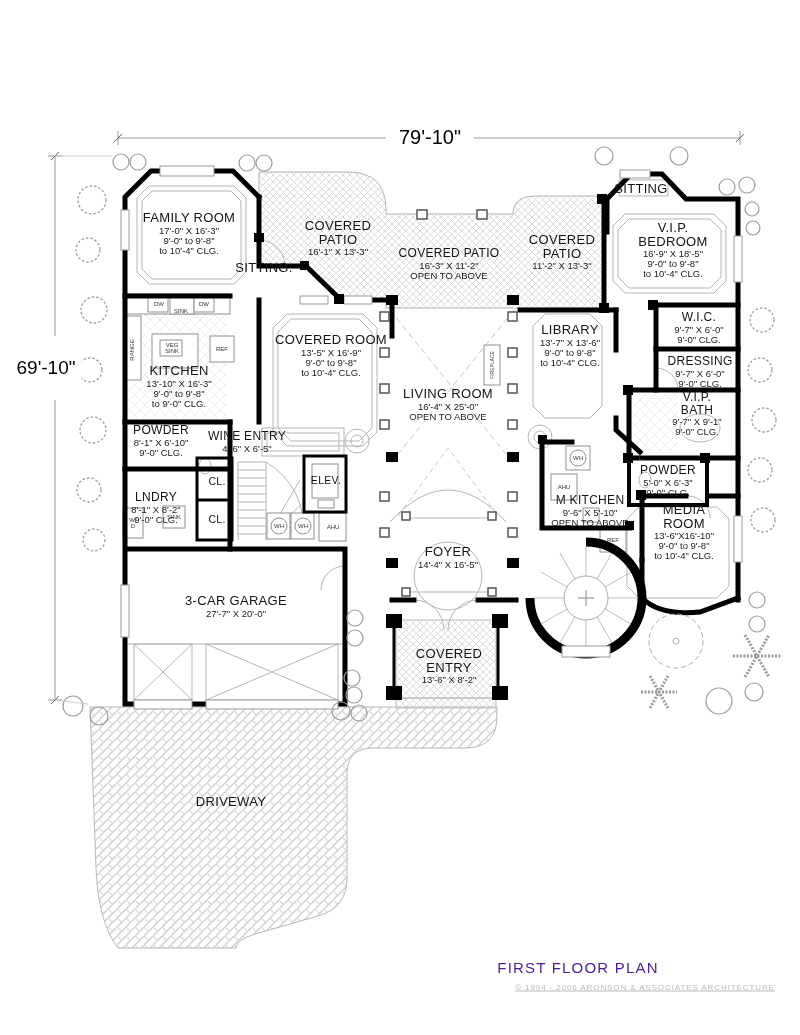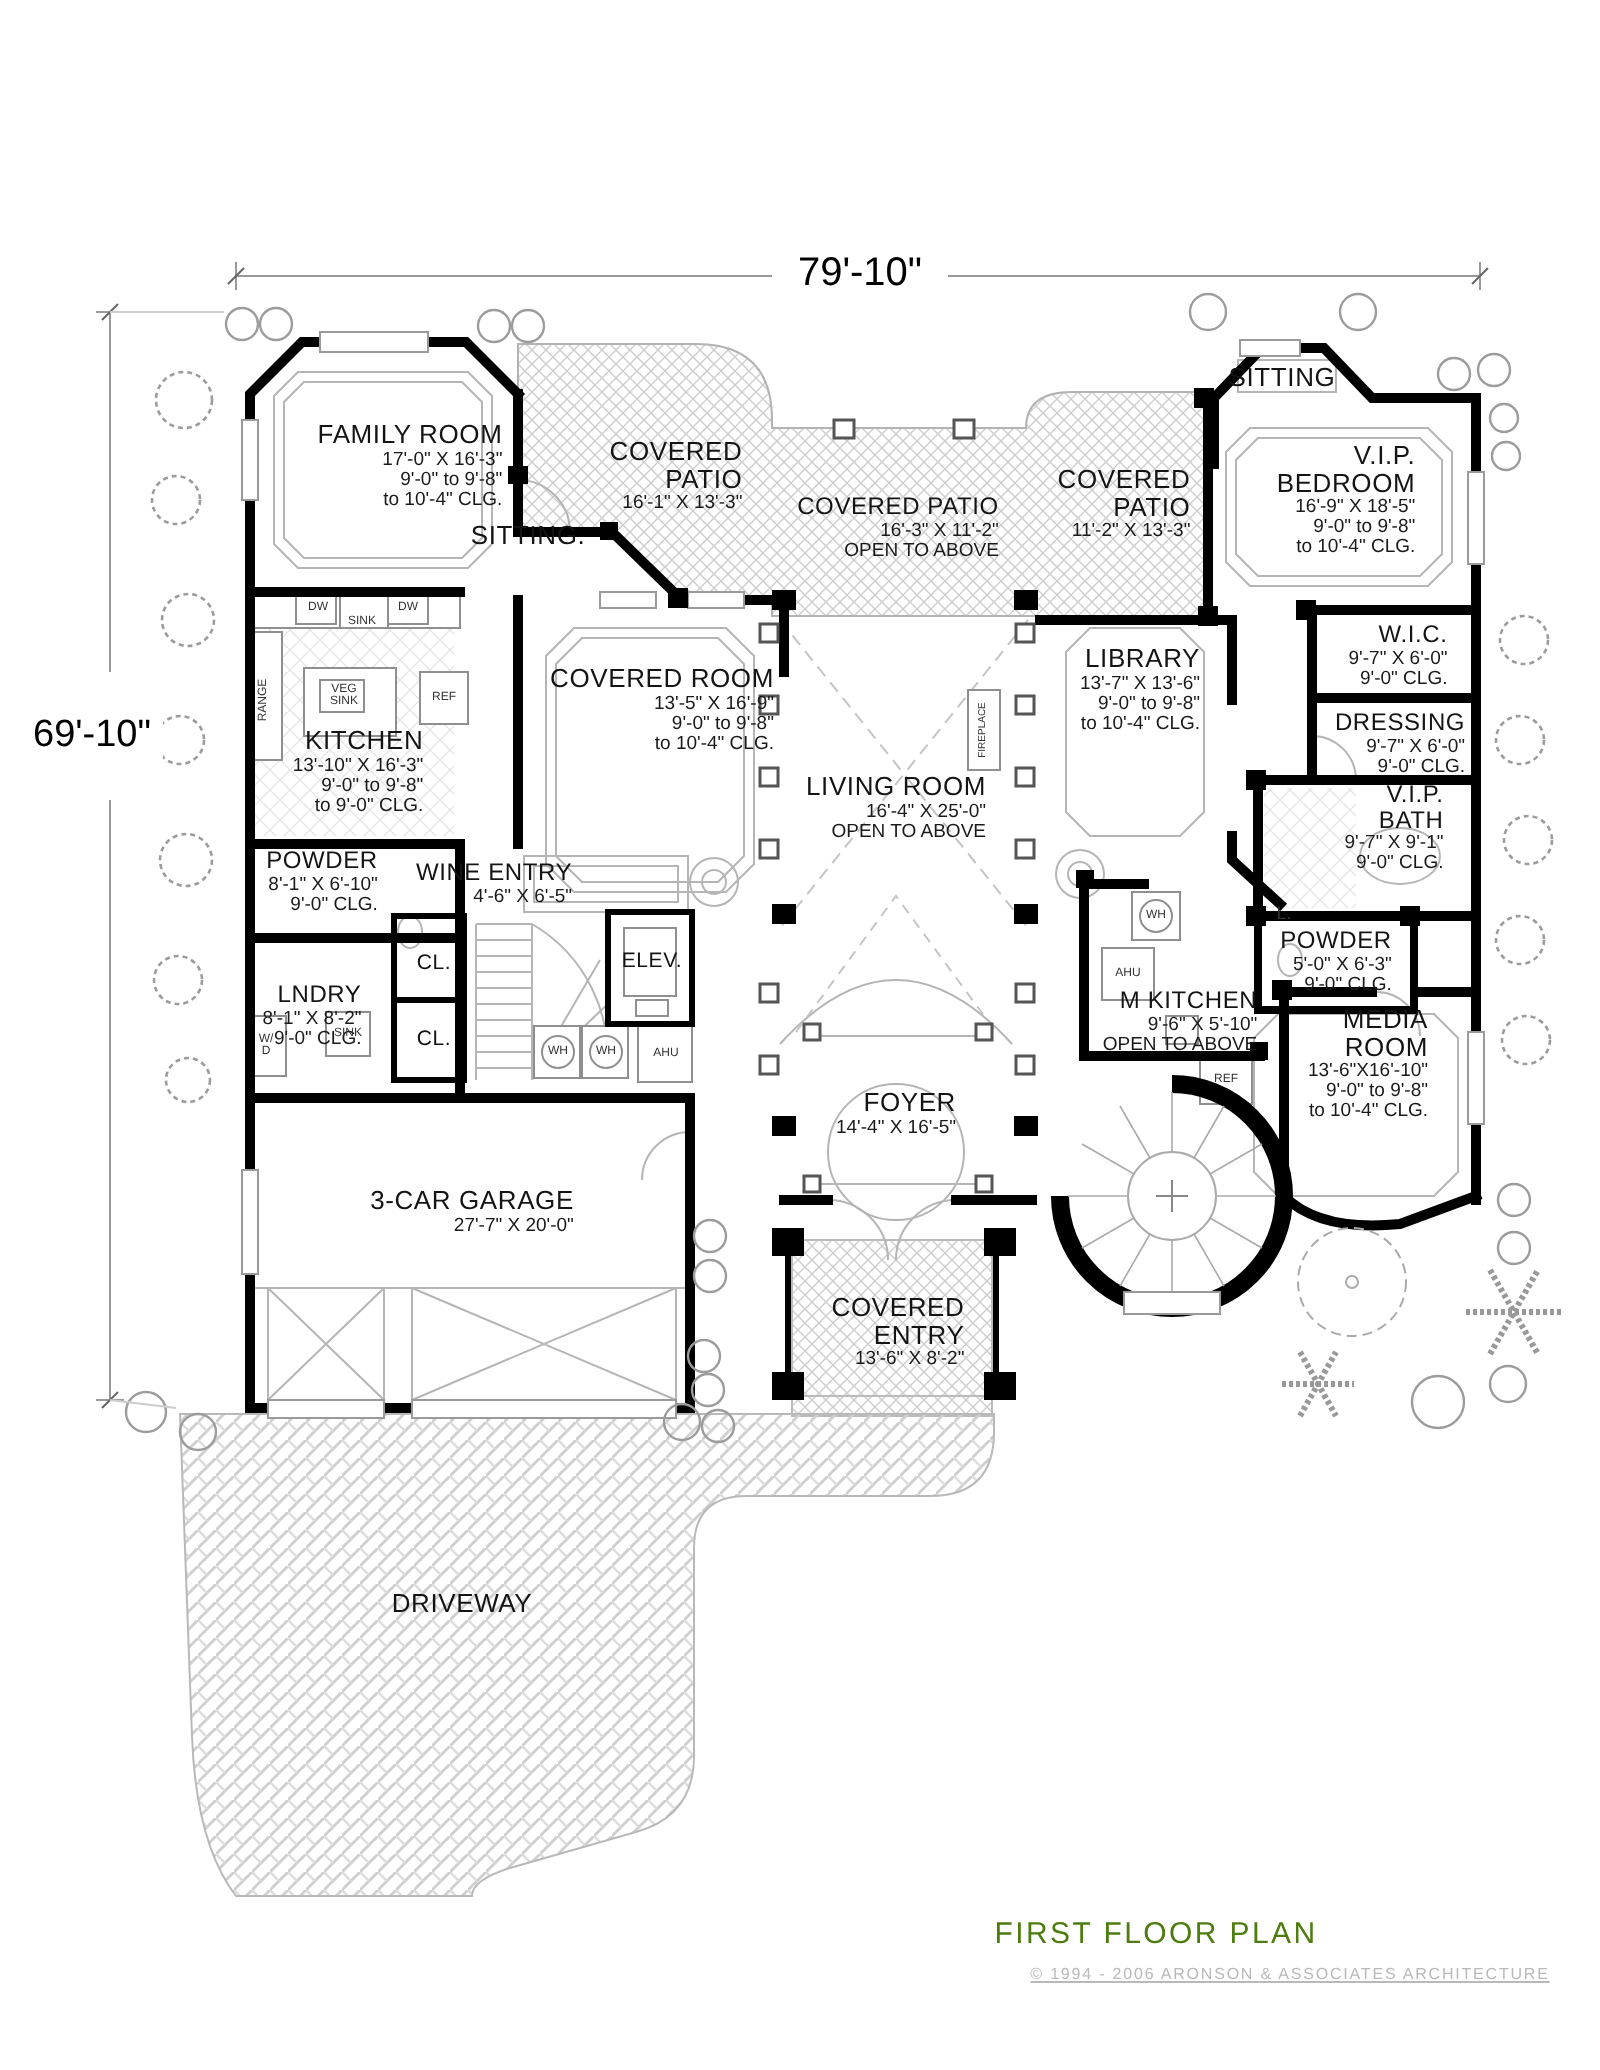--- a/index.html
+++ b/index.html
@@ -1,31 +1,31 @@
 <!DOCTYPE html>
 <html><head>
 <meta charset="utf-8">
 <style>
   html,body{margin:0;padding:0;background:#fff;}
   .canvas{position:relative;width:800px;height:1035px;background:#fff;overflow:hidden;
           font-family:"Liberation Sans", sans-serif;color:#111;}
   .plan-svg{position:absolute;left:0;top:0;}
-  .lbl{position:absolute;transform:translate(-50%,-50%);text-align:right;line-height:1.05;}
+  .lbl{position:absolute;transform:translate(-50%,-50%);text-align:center;line-height:1.05;}
   .rname{font-size:13px;letter-spacing:.3px;white-space:pre-line;color:#141414;}
   .rdims{font-size:9.5px;white-space:pre-line;color:#1a1a1a;margin-top:1px;}
   .rdims:empty{display:none;}
   .sm .rname{font-size:10.5px;}
   .md .rname{font-size:12px;}
   .fix{position:absolute;transform:translate(-50%,-50%);font-size:6px;line-height:1;
        white-space:pre-line;text-align:center;color:#333;}
   .rot{transform:translate(-50%,-50%) rotate(-90deg);}
   .dim-label{position:absolute;transform:translate(-50%,-50%);background:#fff;padding:0 6px;
              font-size:20px;color:#000;}
   .dim-label.left{font-size:19px;}
-  .plan-title{position:absolute;transform:translate(-50%,-50%);font-size:15px;letter-spacing:1.2px;color:#4d7c0f;}
+  .plan-title{position:absolute;transform:translate(-50%,-50%);font-size:15px;letter-spacing:1.2px;color:#4c1d95;}
   .plan-copyright{position:absolute;transform:translate(-50%,-50%);font-size:8px;letter-spacing:.9px;color:#b9b9b9;white-space:nowrap;text-decoration:underline;}
 </style>
 </head>
 <body>
 
 <div class="canvas">
 
 <svg class="plan-svg" width="800" height="1035" viewBox="0 0 800 1035">
   <defs>
     <pattern id="hatch" width="7" height="7" patternUnits="userSpaceOnUse">
@@ -287,21 +287,21 @@
     <path d="M55,156 L55,336 M55,400 L55,700"></path>
     <path d="M48,156 L62,156 M48,700 L62,700"></path>
     <path d="M51,160 L59,152 M51,704 L59,696" stroke="#666"></path>
     <path d="M55,156 L112,156 M55,700 L88,704" stroke="#ccc"></path>
   </g>
 </svg>
 
 <div class="dim-label" style="left:430px;top:137px">79'-10"</div>
 <div class="dim-label left" style="left:46px;top:368px">69'-10"</div>
 
-<div class="lbl" style="left:205px;top:233px">
+<div class="lbl" style="left:189px;top:233px">
   <div class="rname">FAMILY ROOM</div>
   <div class="rdims">17'-0" X 16'-3"
 9'-0" to 9'-8"
 to 10'-4" CLG.</div>
 </div>
 <div class="lbl" style="left:338px;top:238px">
   <div class="rname">COVERED
 PATIO</div>
   <div class="rdims">16'-1" X 13'-3"</div>
 </div>

